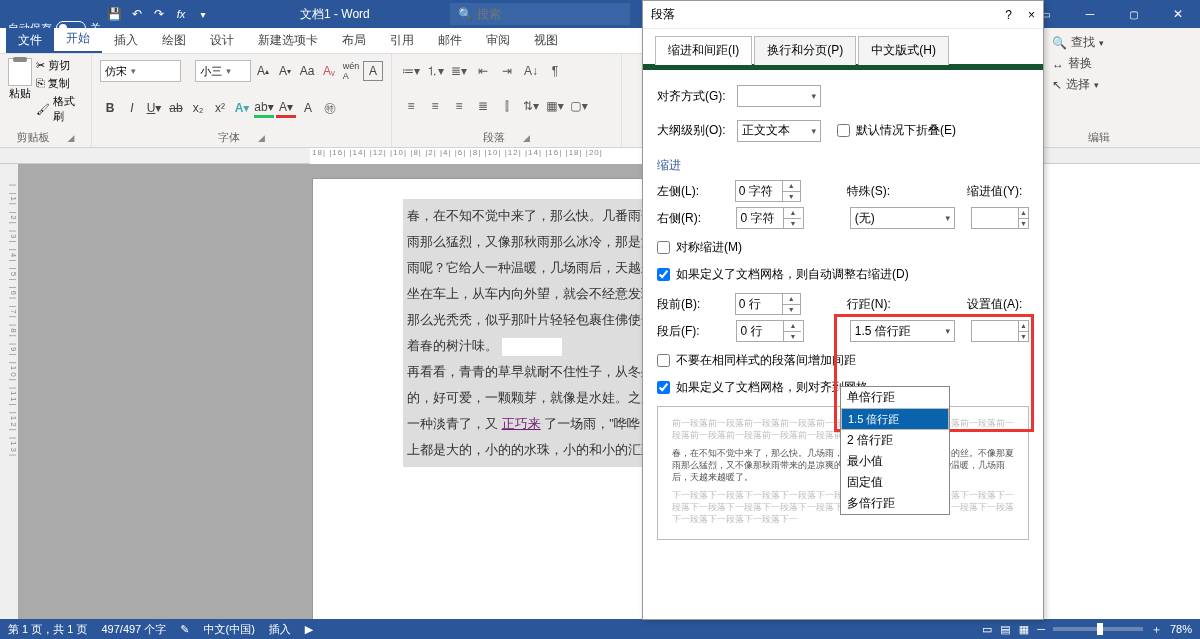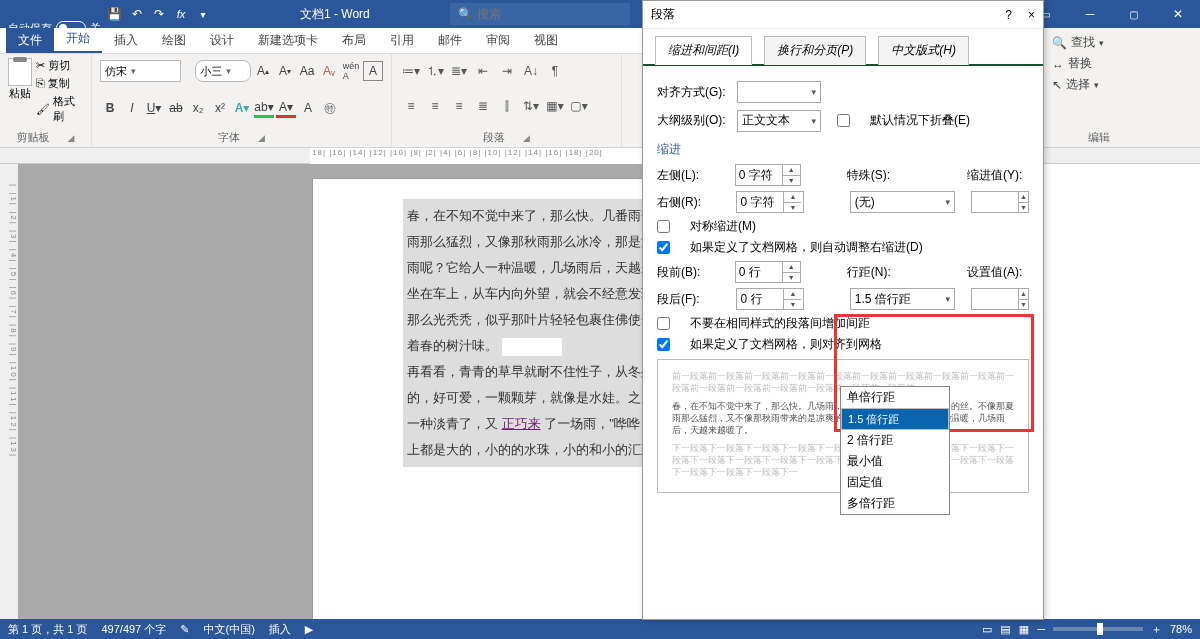--- a/index.html
+++ b/index.html
@@ -40,21 +40,21 @@
 .paste-icon { width: 24px; height: 28px; background: #fff; border: 1px solid #bbb; position: relative; }
 .paste-icon::before { content:""; position:absolute; top:-2px; left:4px; right:4px; height:5px; background:#888; border-radius:2px;}
 .clip-side { display: flex; flex-direction: column; gap: 3px; font-size: 11px; margin-left: 4px;}
 .clip-item { display: flex; align-items: center; gap: 3px; }
 .clip-top { display:flex;}
 .font-row { display: flex; align-items: center; gap: 2px; }
 .font-row1 { height: 26px; }
 .font-row2 { height: 26px; margin-top:4px;}
 .sel { background: #fff; border: 1px solid #bbb; height: 22px; display: flex; align-items: center; padding: 0 4px; font-size: 11px; }
 .sel.font-name { width: 88px; }
-.sel.font-size { width: 60px; margin-left: 12px; border-radius: 8px; }
+.sel.font-size { width: 60px; margin-left: 12px; }
 .dd::after { content: "▾"; font-size: 9px; margin-left: 4px; color:#666;}
 .fbtn { min-width: 20px; height: 20px; display: inline-flex; align-items: center; justify-content: center; font-size: 12px; color: #444; }
 .fbtn.sup{font-size:9px;}
 .para-row { display: flex; align-items: center; gap: 2px; height:26px;}
 .pbtn { width: 22px; height: 20px; display: inline-flex; align-items: center; justify-content: center; color:#555; font-size:12px;}
 .edit-item { display:flex; align-items:center; gap:4px; font-size:12px; color:#444; padding:2px 0;}
 .dlg-launcher{font-size:9px; color:#888;}
 
 
 .ruler-h { position:absolute; left:0; right:0; top:148px; height: 16px; background: #efefef; border-bottom: 1px solid #ccc; }
@@ -65,39 +65,39 @@
 .doc-area { position:absolute; left: 18px; top: 164px; right: 558px; bottom: 20px; background: #aaa; overflow: hidden; }
 .page { position: absolute; left: 294px; top: 14px; width: 700px; height: 900px; background: #fff; border: 1px solid #999; }
 .doc-text { position: absolute; left: 90px; top: 20px; width: 530px; background: #ddd; padding: 4px; font-size: 13px; line-height: 26px; color: #333; }
 .doc-text .g{ background:#fff; height:18px; display:inline-block; width:110px; vertical-align:middle;}
 .doc-text .link{ color:#701a75; text-decoration: underline;}
 
 
 .dialog { position: absolute; left: 642px; top: 0; width: 402px; height: 620px; background: #fff; border: 1px solid #999; box-shadow: 2px 2px 6px rgba(0,0,0,0.2); z-index: 50; font-size: 12px; }
 .dlg-title { height: 28px; display: flex; align-items: center; padding: 0 8px; border-bottom: 1px solid #eee; justify-content:space-between;}
 .dlg-title-right{display:flex; gap:16px;}
-.dlg-tabs { display: flex; gap: 12px; padding: 6px 12px 0 12px; border-bottom: 2px solid #14532d; font-style: italic; }
+.dlg-tabs { display: flex; gap: 2px; padding: 6px 12px 0 12px; border-bottom: 6px solid #14532d; }
 .dlg-tab { padding: 5px 12px; border: 1px solid #bbb; border-bottom: none; background: #f4f4f4; font-size: 12px; position:relative; top:1px;}
 .dlg-tab.active { background: #fff; border-bottom: 1px solid #fff;}
 .dlg-body { padding: 10px 14px; }
 .sect { color: #2b579a; font-size: 12px; margin: 8px 0 6px 0; }
 .frow { display: flex; align-items: center; margin: 5px 0; gap: 8px; }
 .flab { width: 72px; }
 .flab2 { width: 64px; margin-left: 38px;}
 .flab3 { width: 64px; margin-left: 38px;}
 .dsel { border: 1px solid #aaa; height: 22px; background: #fff; padding: 0 4px; display: flex; align-items: center; justify-content: space-between; }
 .dsel.w84 { width: 84px; }
 .dsel.w100 { width: 106px; }
 .dsel .dda { font-size: 9px; color: #555; margin-left: 4px; }
 .spin { border:1px solid #aaa; height:22px; width:68px; display:flex;}
 .spin input { border:none; width:46px; padding:0 3px; font-size:12px;}
 .spin .arrows{ width:18px; display:flex; flex-direction:column; border-left:1px solid #aaa;}
 .spin .arrows span{ flex:1; display:flex; align-items:center; justify-content:center; font-size:7px; color:#555; border-bottom:1px solid #aaa;}
 .spin .arrows span:last-child{border-bottom:none;}
-.chk { display:flex; align-items:center; gap:20px; margin:4px 0;}
+.chk { display:flex; align-items:center; gap:6px; margin:10px 0;}
 .chk input{ width:13px; height:13px;}
 .red-box { position: absolute; border: 3px solid #e33; pointer-events: none; }
 .red-box.r1 { left: 834px; top: 314px; width: 200px; height: 118px; z-index:60;}
 
 
 .dropdown-list { position: absolute; left: 840px; top: 386px; width: 110px; background: #fff; border: 1px solid #888; z-index: 70; font-size: 12px; }
 .dd-item { padding: 2px 6px; }
 .dd-item.sel { background: #0a64ad; color: #fff; }
 
 

